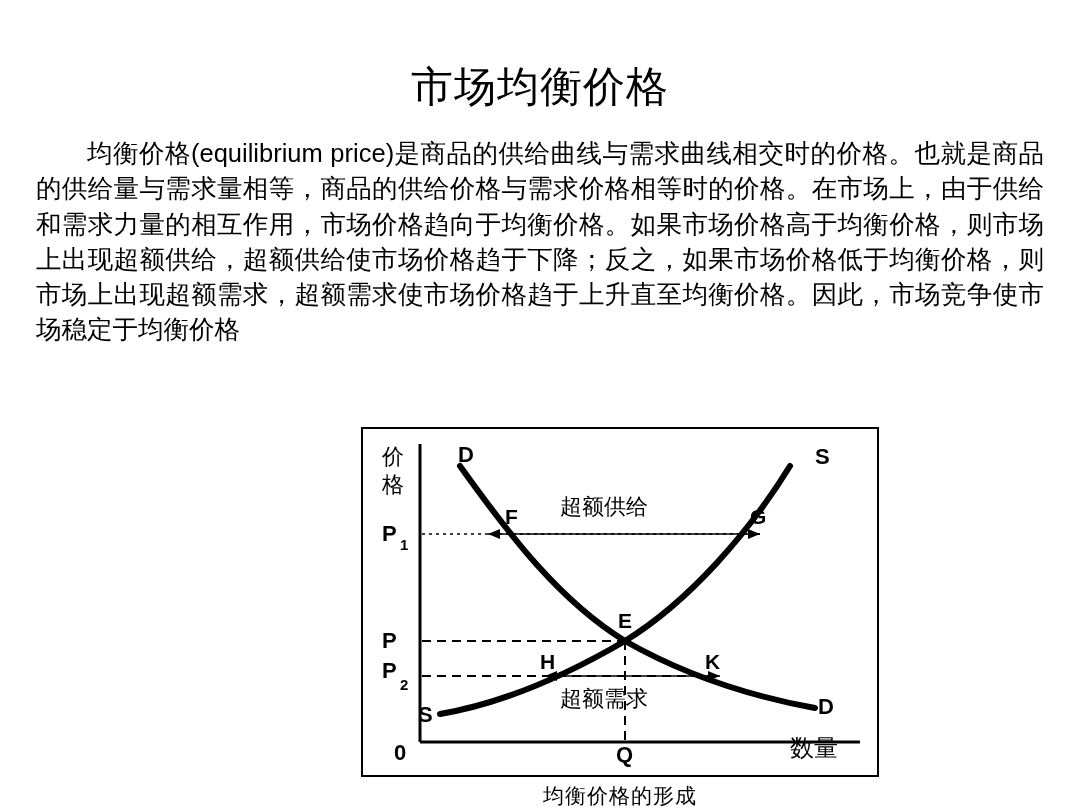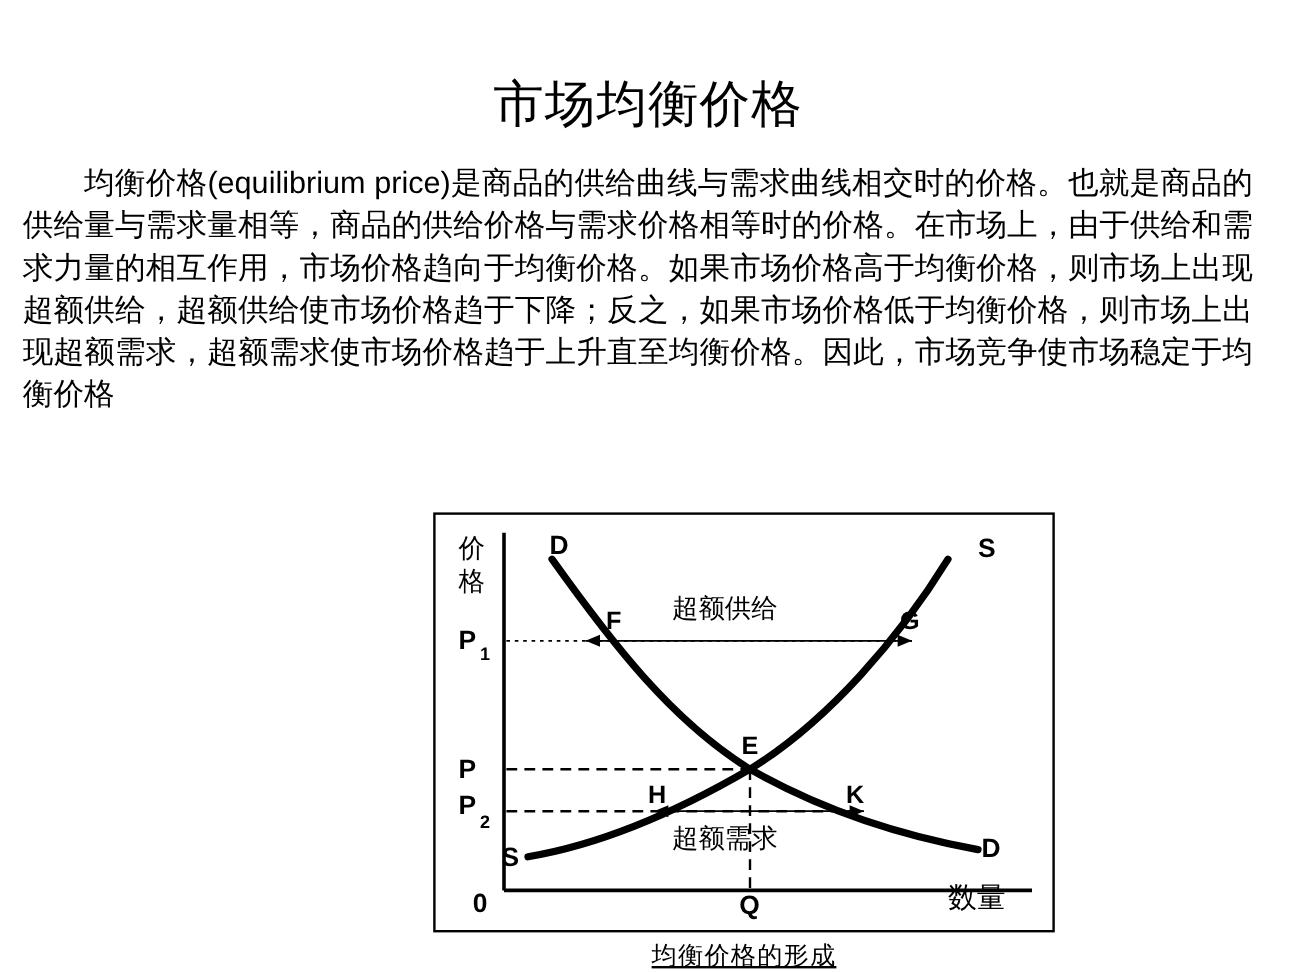--- a/index.html
+++ b/index.html
@@ -24,21 +24,21 @@
     text-align: center;
     font-size: 42px;
     font-weight: normal;
     line-height: 1.1;
     margin: 16px;
     padding-top: 48px;
     letter-spacing: 1px;
     font-family: "Liberation Sans", sans-serif;
   }
   .body-text {
-    margin: 26px 36px 0 19px;
+    margin: 26px 36px 0 36px;
     font-size: 25.5px;
     line-height: 1.38;
     text-indent: 2em;
     text-align: justify;
     font-family: "Liberation Sans", sans-serif;
   }
   .figure-wrap {
     position: absolute;
     left: 360px;
     top: 410px;
@@ -46,21 +46,20 @@
     height: 390px;
   }
   .figure-caption {
     position: absolute;
     left: 0;
     top: 356px;
     width: 520px;
     text-align: center;
     font-size: 21px;
     letter-spacing: 1px;
-    text-decoration: underline;
   }
   svg { display: block; }
 </style>
 </head>
 <body>
 
 <div class="slide">
 
   <h1 class="slide-title">市场均衡价格</h1>
 

